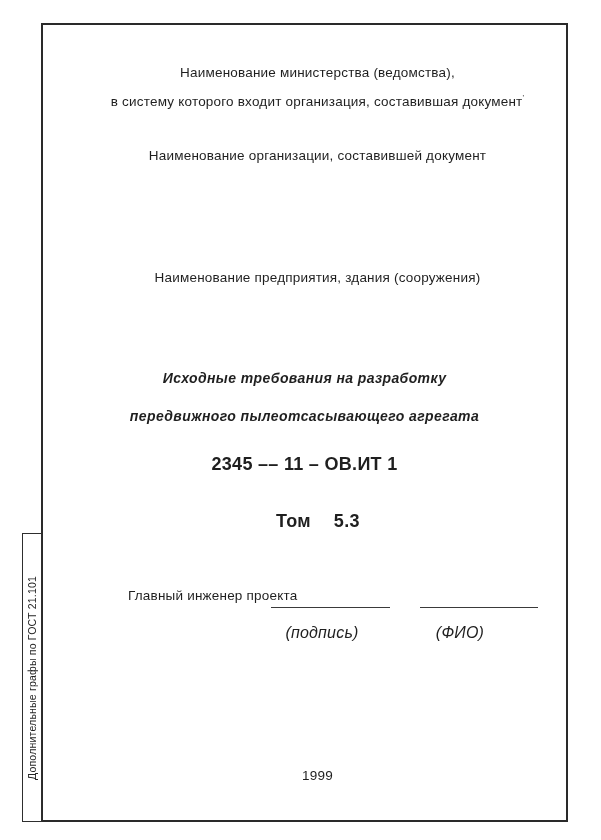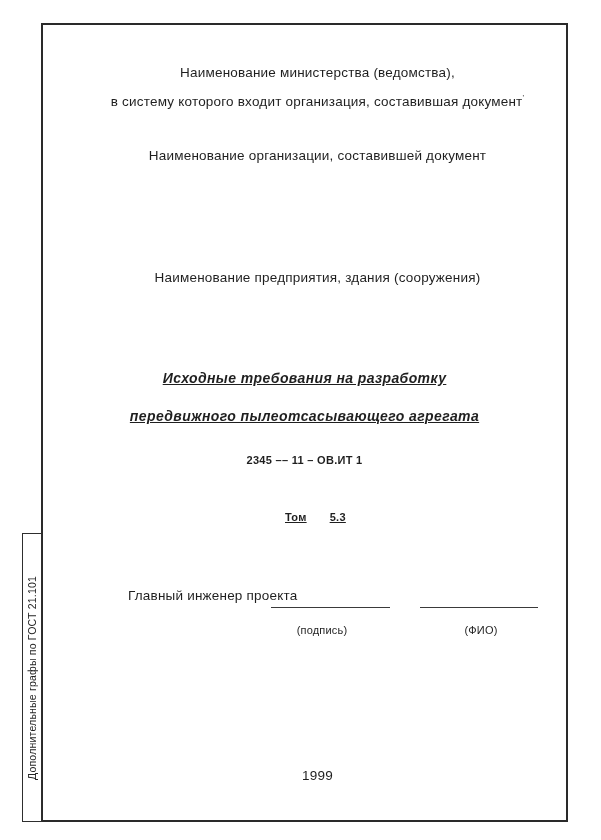--- a/index.html
+++ b/index.html
@@ -22,25 +22,25 @@
     left: 22px; top: 533px; width: 20px; height: 289px;
     border: 1.5px solid #2e2e2e; box-sizing: border-box;
     background: #ffffff;
   }
   .sidebar-label {
     position: absolute; left: 50%; top: 50%;
     transform: translate(-50%, -50%) rotate(-90deg);
     white-space: nowrap;
     font-size: 10.5px; letter-spacing: 0.2px; color: #242424;
   }
-  .title-text { font-size: 14px; font-weight: bold; font-style: italic; letter-spacing: 0.4px; text-decoration: underline; }
-  .bold-text  { font-size: 11px; font-weight: bold; letter-spacing: 0.3px; }
+  .title-text { font-size: 14px; font-weight: bold; font-style: italic; letter-spacing: 0.4px; }
+  .bold-text  { font-size: 18px; font-weight: bold; letter-spacing: 0.3px; }
   sup { font-size: 8px; vertical-align: super; }
   .sig-line { border-bottom: 1.4px solid #3a3a3a; height: 13px; }
-  .caption { font-size: 11px; letter-spacing: 0.2px; }
+  .caption { font-size: 16px; letter-spacing: 0.2px; font-style: italic; }
   .vol-gap { display: inline-block; width: 23px; }
 </style>
 </head>
 <body>
 
 <div class="abs page-border"></div>
 
 <div class="abs sidebar-box">
   <div class="sidebar-label">Дополнительные графы по ГОСТ 21.101</div>
 </div>
@@ -54,27 +54,27 @@
 <div class="abs centered body-text" style="top:149px">Наименование организации, составившей документ</div>
 
 <div class="abs centered body-text" style="top:271px">Наименование предприятия, здания (сооружения)</div>
 
 <div class="abs centered title-text" style="top:370px">Исходные требования на разработку</div>
 
 <div class="abs centered title-text" style="top:408px">передвижного пылеотсасывающего агрегата</div>
 
 <div class="abs centered bold-text" style="top:454px">2345 –– 11 – ОВ.ИТ 1</div>
 
-<div class="abs bold-text" style="top:511px; left:285px;text-decoration:underline;">
+<div class="abs bold-text" style="top:511px; left:276px;">
   <span>Том</span><span class="vol-gap"></span><span>5.3</span>
 </div>
 
 <div class="abs body-text" style="top:589px; left:115px;">Главный инженер проекта</div>
 
 <div class="abs sig-line" style="top:594px; left:271px; width:119px;"></div>
 
 <div class="abs sig-line" style="top:594px; left:420px; width:118px;"></div>
 
 <div class="abs caption" style="top:624px; left:272px; width:100px; text-align:center;">(подпись)</div>
 
-<div class="abs caption" style="top:624px; left:431px; width:100px; text-align:center;">(ФИО)</div>
+<div class="abs caption" style="top:624px; left:410px; width:100px; text-align:center;">(ФИО)</div>
 
 <div class="abs centered body-text" style="top:769px">1999</div>
 
 </body></html>

